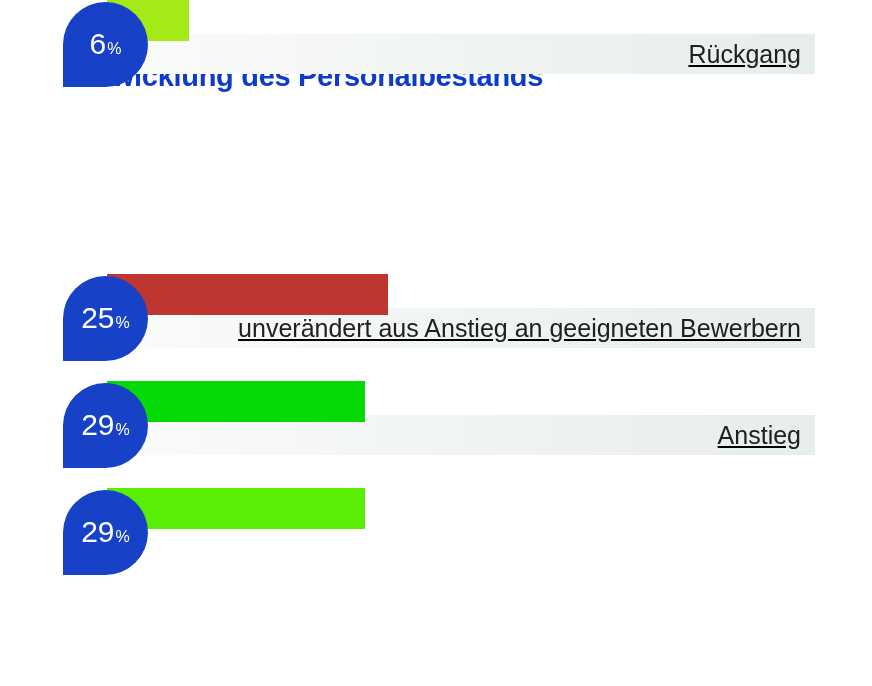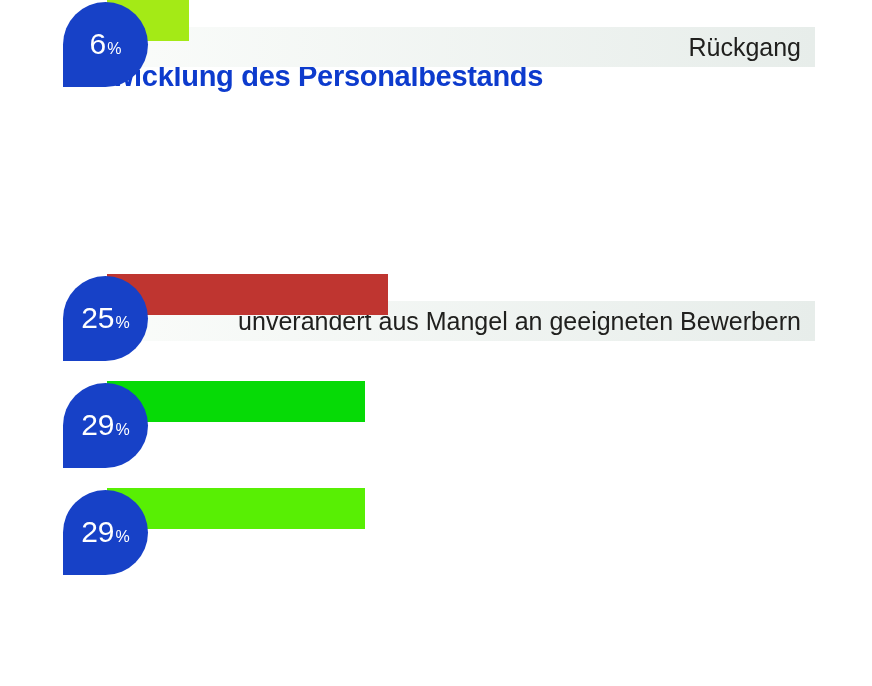--- a/index.html
+++ b/index.html
@@ -32,25 +32,26 @@
     width: 872px;
     height: 95px;
   }
   .row:nth-of-type(1) { top: 167px; }
   .row:nth-of-type(2) { top: 274px; }
   .row:nth-of-type(3) { top: 381px; }
   .row:nth-of-type(4) { top: 488px; }
   .track {
     position: absolute;
     left: 107px;
-    top: 27px;
+    top: 34px;
     width: 708px;
     height: 40px;
     background: linear-gradient(to right, var(--track-left, #fafcfa), var(--track-right, #e7edea));
     z-index: 1;
+    text-decoration: underline;
   }
   .row-label {
     display: block;
     text-align: right;
     padding-right: 14px;
     line-height: 40px;
     font-size: 25px;
     color: var(--label-text, #20201e);
     white-space: nowrap;
   }
@@ -93,32 +94,35 @@
 </style>
 </head>
 <body>
 
 <div class="canvas">
 
   <div class="title">Entwicklung des Personalbestands</div>
 
   <div class="row">
     <div class="track">
-      <span class="row-label">unverändert aus Mangel an geeigneten Bewerbern</span>
+      <span class="row-label">unverändert aus Anstieg an geeigneten Bewerbern</span>
     </div>
     <div class="bar-fill" style="width: 281px; background: rgb(191, 53, 48);"></div>
     <div class="badge">
       <span class="badge-text">
           <span class="pct-num">25</span>
           <span class="pct-sign">%</span>
         </span>
     </div>
   </div>
 
   <div class="row">
+    <div class="track">
+      <span class="row-label">Anstieg</span>
+    </div>
     <div class="bar-fill" style="width: 258px; background: rgb(6, 218, 6);"></div>
     <div class="badge">
       <span class="badge-text">
           <span class="pct-num">29</span>
           <span class="pct-sign">%</span>
         </span>
     </div>
   </div>
 
   <div class="row">

